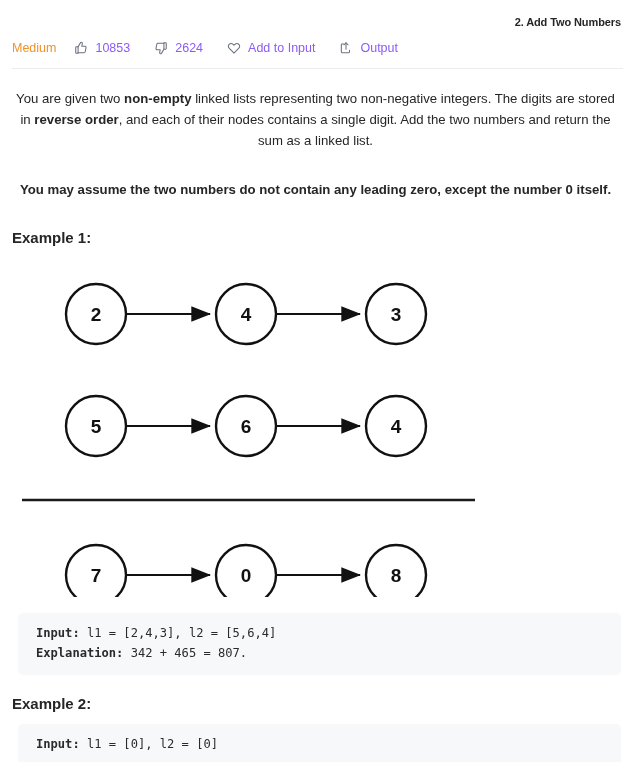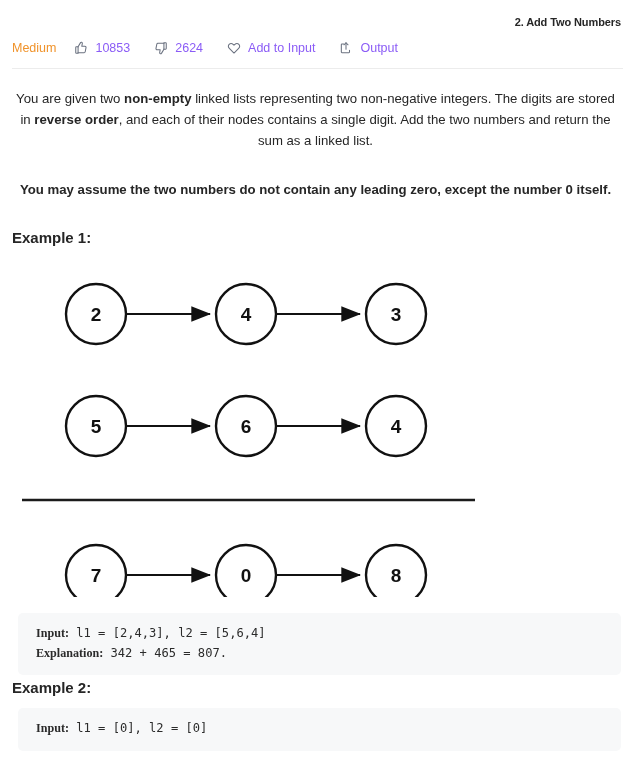--- a/index.html
+++ b/index.html
@@ -84,22 +84,22 @@
     margin: 12px 0 0 8px;
     width: 603px;
     box-sizing: border-box;
     padding: 11px 0 12px 18px;
     font-family: "DejaVu Sans Mono", "Liberation Mono", monospace;
     font-size: 12.1px;
     line-height: 19.5px;
     color: #2b2b2b;
   }
   .code-line { white-space: pre; }
-  .code-line b { font-weight: 700; font-family: Liberation Serif, serif; }
-  .ex2-head { margin-top: 4px; }
+  .code-line b { font-weight: 700; }
+  .ex2-head { margin-top: 20px; }
 </style>
 </head>
 <body>
 
 <div class="page">
 
   <div class="title">2. Add Two Numbers</div>
 
   <div class="meta-row">
     <span class="difficulty" style="color: rgb(240, 147, 43);">Medium</span>

